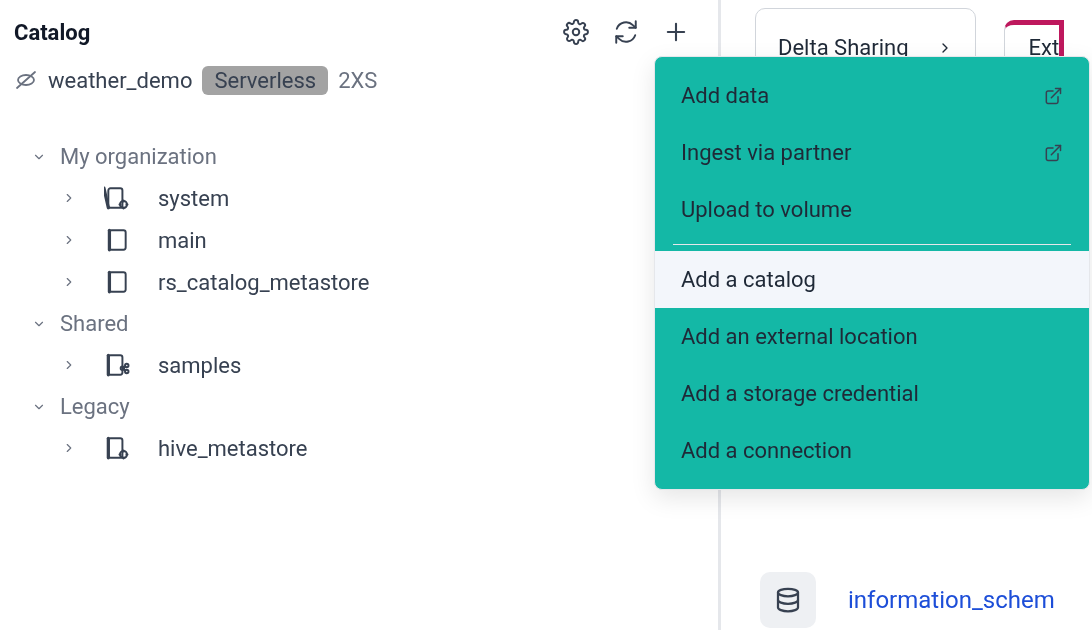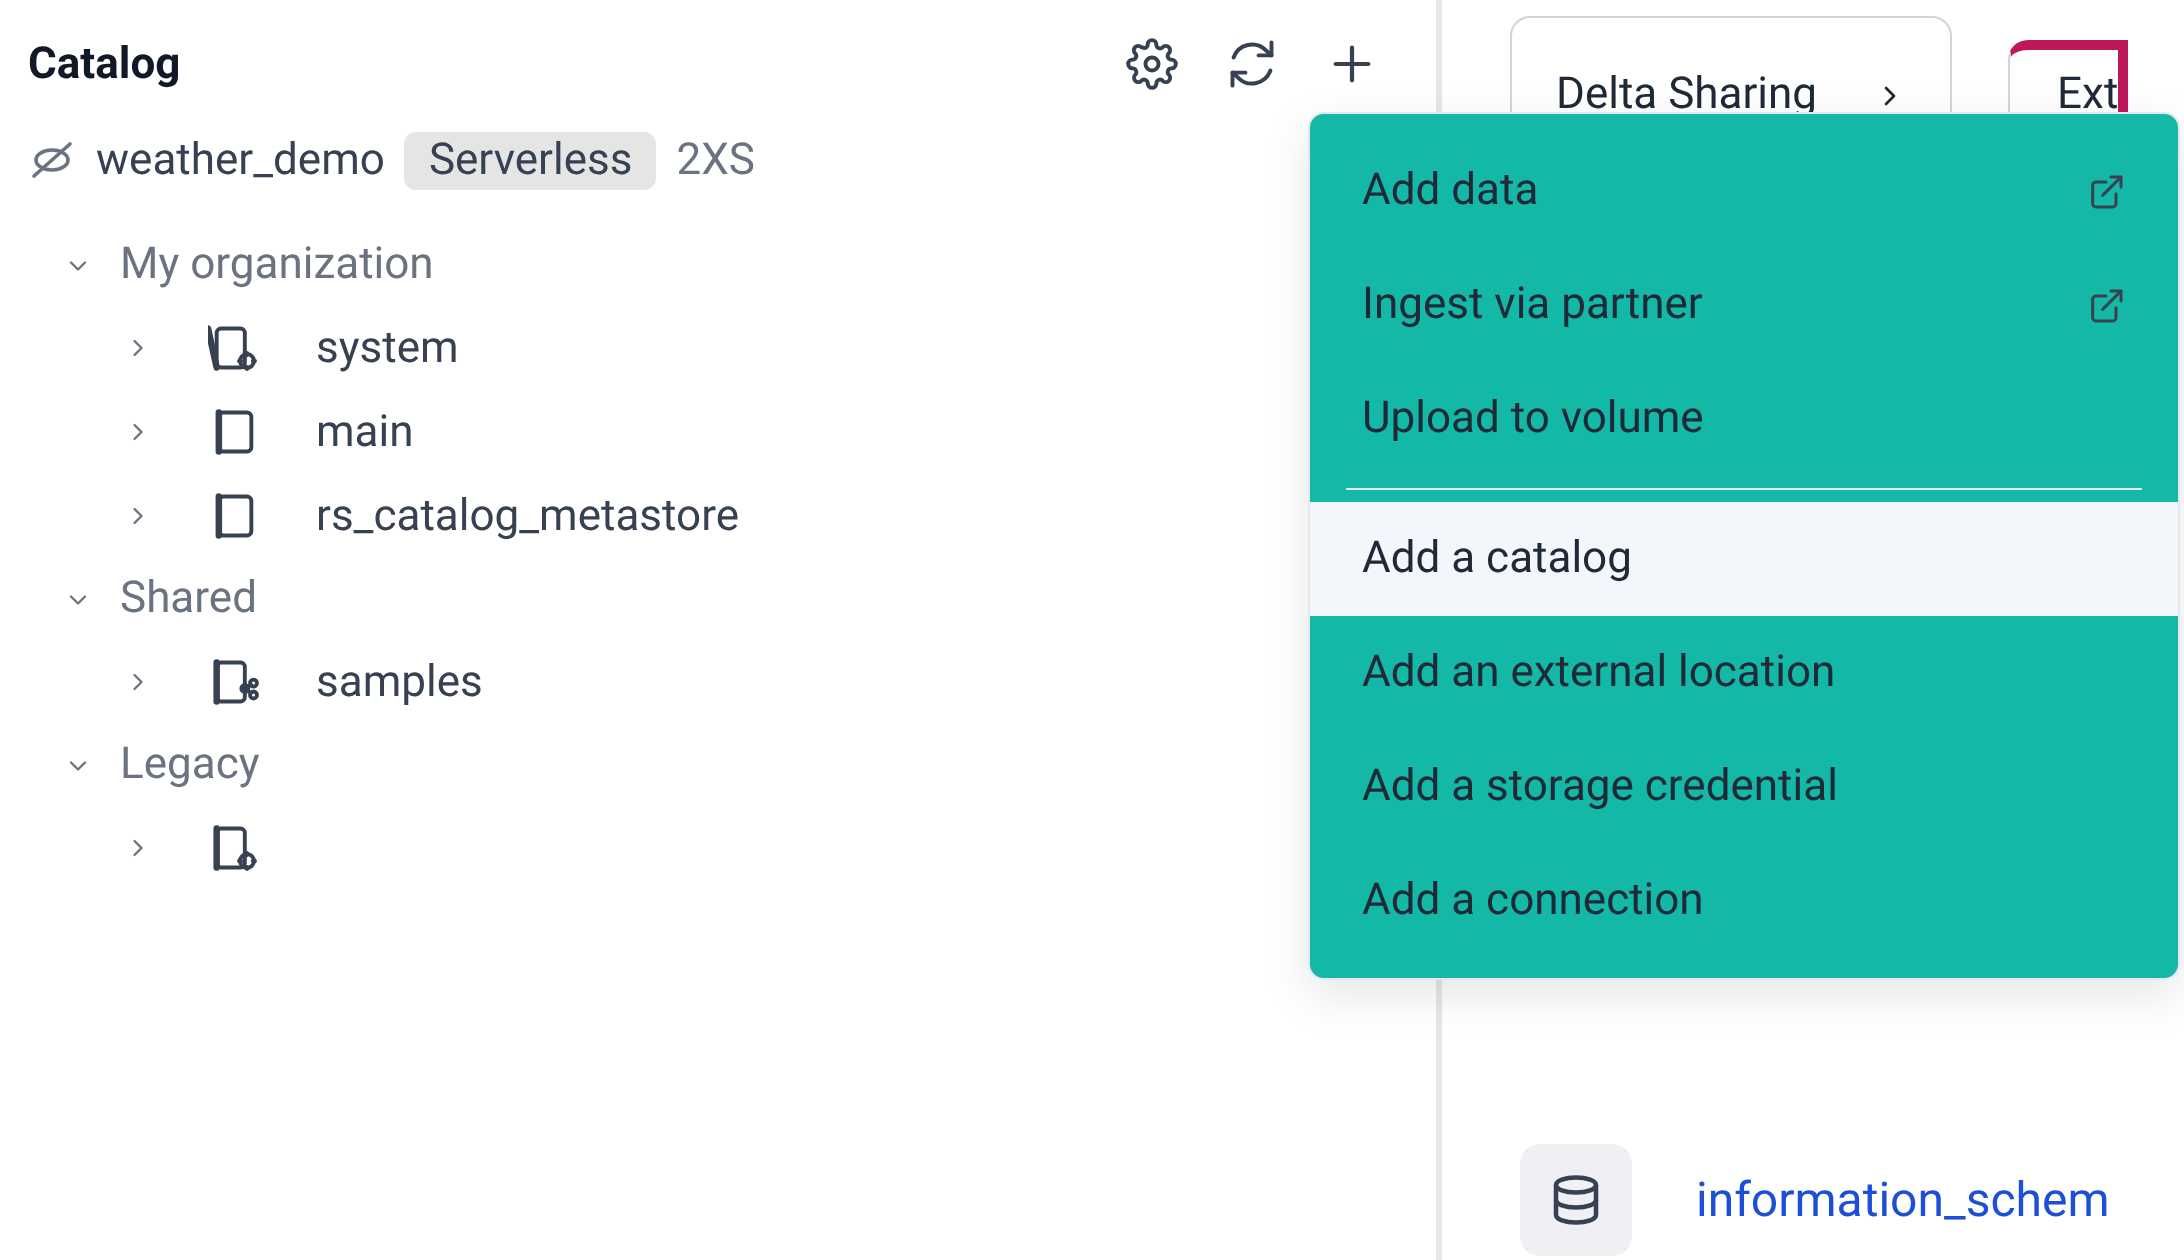--- a/index.html
+++ b/index.html
@@ -45,21 +45,21 @@
   .breadcrumb-row {
     display: flex;
     align-items: center;
     gap: 10px;
     height: 48px;
     font-size: 22px;
   }
   .breadcrumb-row .bc-icon { color: #6b7280; }
   .bc-name { color: #374151; }
   .badge {
-    background: #e5e5e5;
+    background: #a3a3a3;
     border-radius: 6px;
     padding: 2px 12px;
     font-size: 22px;
     color: #374151;
   }
   .bc-size { color: #6b7280; }
   .search-row {
     display: flex;
     gap: 14px;
     margin-top: 10px;
@@ -78,21 +78,21 @@
   .search-input::placeholder { color: #9ca3af; }
   .filter-btn {
     width: 60px; height: 58px;
     border: 1px solid #d1d5db;
     border-radius: 8px;
     display: flex; align-items: center; justify-content: center;
     cursor: pointer;
     color: #374151;
   }
   .tree {
-    margin-top: 8px;
+    margin-top: 32px;
     font-size: 22px;
   }
   .tree-group-header {
     display: flex;
     align-items: center;
     gap: 14px;
     padding: 8px 0 8px 18px;
     color: #6b7280;
     cursor: pointer;
   }
@@ -347,20 +347,21 @@
           </svg>
       </span>
       <span class="item-icon">
         <svg width="26" height="26" viewBox="0 0 24 24" fill="none" stroke="currentColor" stroke-width="1.8" stroke-linecap="round" stroke-linejoin="round">
             <rect x="4" y="3" width="13" height="18" rx="2" ry="2"></rect>
             <line x1="4" y1="3" x2="4" y2="21" stroke-width="3"></line>
             <circle cx="18" cy="18" r="3.2"></circle>
             <path d="M18 15.3v-1M18 21.7v-1M15.3 18h-1M21.7 18h-1"></path>
           </svg>
       </span>
+      <span>hive_metastore</span>
     </div>
 
   </div>
 </div>
 
 <div class="right-side">
   <div class="right-header">
     <div class="pill">
       <span>Delta Sharing</span>
       <span>

